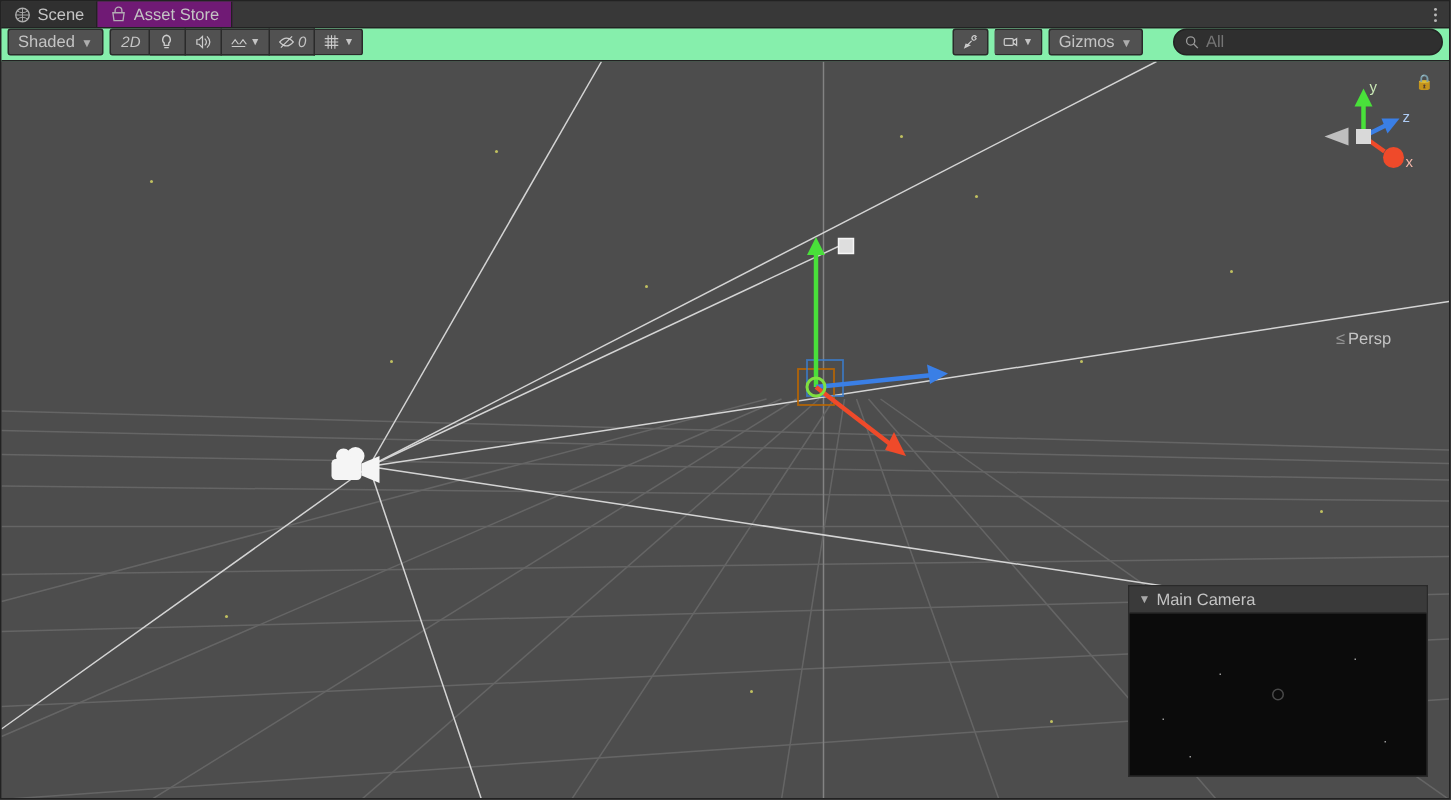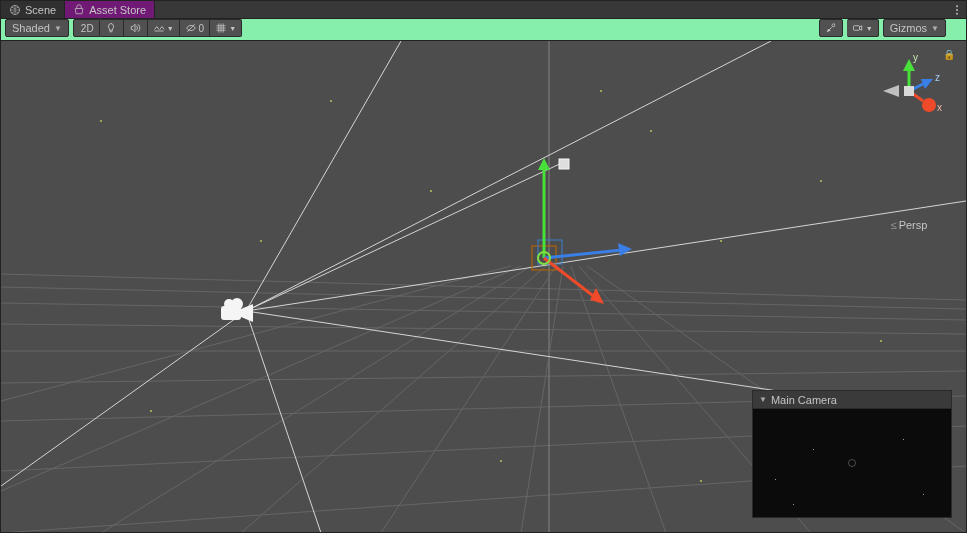--- a/index.html
+++ b/index.html
@@ -11,21 +11,21 @@
   .tab { display: flex; align-items: center; gap: 4px; padding: 0 8px; background: #701a75; border-right: 1px solid #222; cursor: pointer; }
   .tab.active { background: #303030; }
   .tab .icon { width: 12px; height: 12px; display: inline-flex; align-items: center; justify-content: center; opacity: .9; }
   .tab-spacer { flex: 1; }
   .tab-menu { width: 18px; display: flex; align-items: center; justify-content: center; cursor: pointer; }
 
   
   .toolbar { height: 22px; background: #86efac; display: flex; align-items: flex-start; border-bottom: 1px solid #222; padding: 0 4px; gap: 0; }
   .tb-dropdown { display: flex; align-items: center; gap: 4px; height: 18px; padding: 0 6px; background: #515151; border: 1px solid #2a2a2a; border-radius: 2px; margin-right: 4px; cursor: pointer; }
   .tb-dropdown .chev { font-size: 8px; opacity: .8; }
-  .tb-btn { min-width: 24px; height: 18px; padding: 0 5px; background: #515151; border: 1px solid #2a2a2a; display: flex; align-items: center; justify-content: center; cursor: pointer; margin: 0; }
+  .tb-btn { min-width: 24px; height: 18px; padding: 0 5px; background: #515151; border: 1px solid #2a2a2a; display: flex; align-items: center; justify-content: center; cursor: pointer; margin: 0; font-style: italic; }
   .tb-btn + .tb-btn { border-left: none; }
   .group-left .tb-btn:first-child { border-radius: 2px 0 0 2px; }
   .group-left .tb-btn:last-child { border-radius: 0 2px 2px 0; }
   .tb-btn.rounded { border-radius: 2px; }
   .tb-btn .lbl { font-size: 10px; padding-left: 2px; }
   .tb-flex { flex: 1; }
   .group-left { display: flex; }
   .search-wrap { display: flex; align-items: center; height: 18px; background: #2f2f2f; border: 1px solid #222; border-radius: 9px; padding: 0 6px; width: 180px; margin-left: 4px; }
   .search-wrap input { background: transparent; border: none; outline: none; color: #c4c4c4; font-size: 11px; width: 100%; }
 
@@ -134,20 +134,27 @@
           <rect x="2" y="5" width="8" height="6" rx="1" fill="none" stroke="#ccc" stroke-width="1.1"></rect>
           <path d="M10 7 l3-2 v6 l-3-2" fill="none" stroke="#ccc" stroke-width="1.1"></path>
         </svg>
       <span class="chev" style="font-size:7px;margin-left:2px;">▼</span>
     </div>
     <div class="tb-dropdown" style="margin-right:16px;">
       <span>Gizmos</span>
       <span class="chev">▼</span>
     </div>
 
+    <div class="search-wrap">
+      <svg class="ico-small" viewBox="0 0 16 16" style="margin-right:4px;">
+          <circle cx="7" cy="7" r="4" fill="none" stroke="#999" stroke-width="1.3"></circle>
+          <path d="M10 10 l4 4" stroke="#999" stroke-width="1.3"></path>
+        </svg>
+      <input type="text" placeholder="All" style="">
+    </div>
   </div>
 
   <div class="viewport">
     <svg class="scene" width="965" height="492" viewBox="0 0 965 492">
 
       <g stroke="#6a6a6a" stroke-width="1" opacity="0.85">
         <line x1="0" y1="310" x2="965" y2="310"></line>
         <line x1="0" y1="342" x2="965" y2="330"></line>
         <line x1="0" y1="380" x2="965" y2="355"></line>
         <line x1="0" y1="430" x2="965" y2="385"></line>

